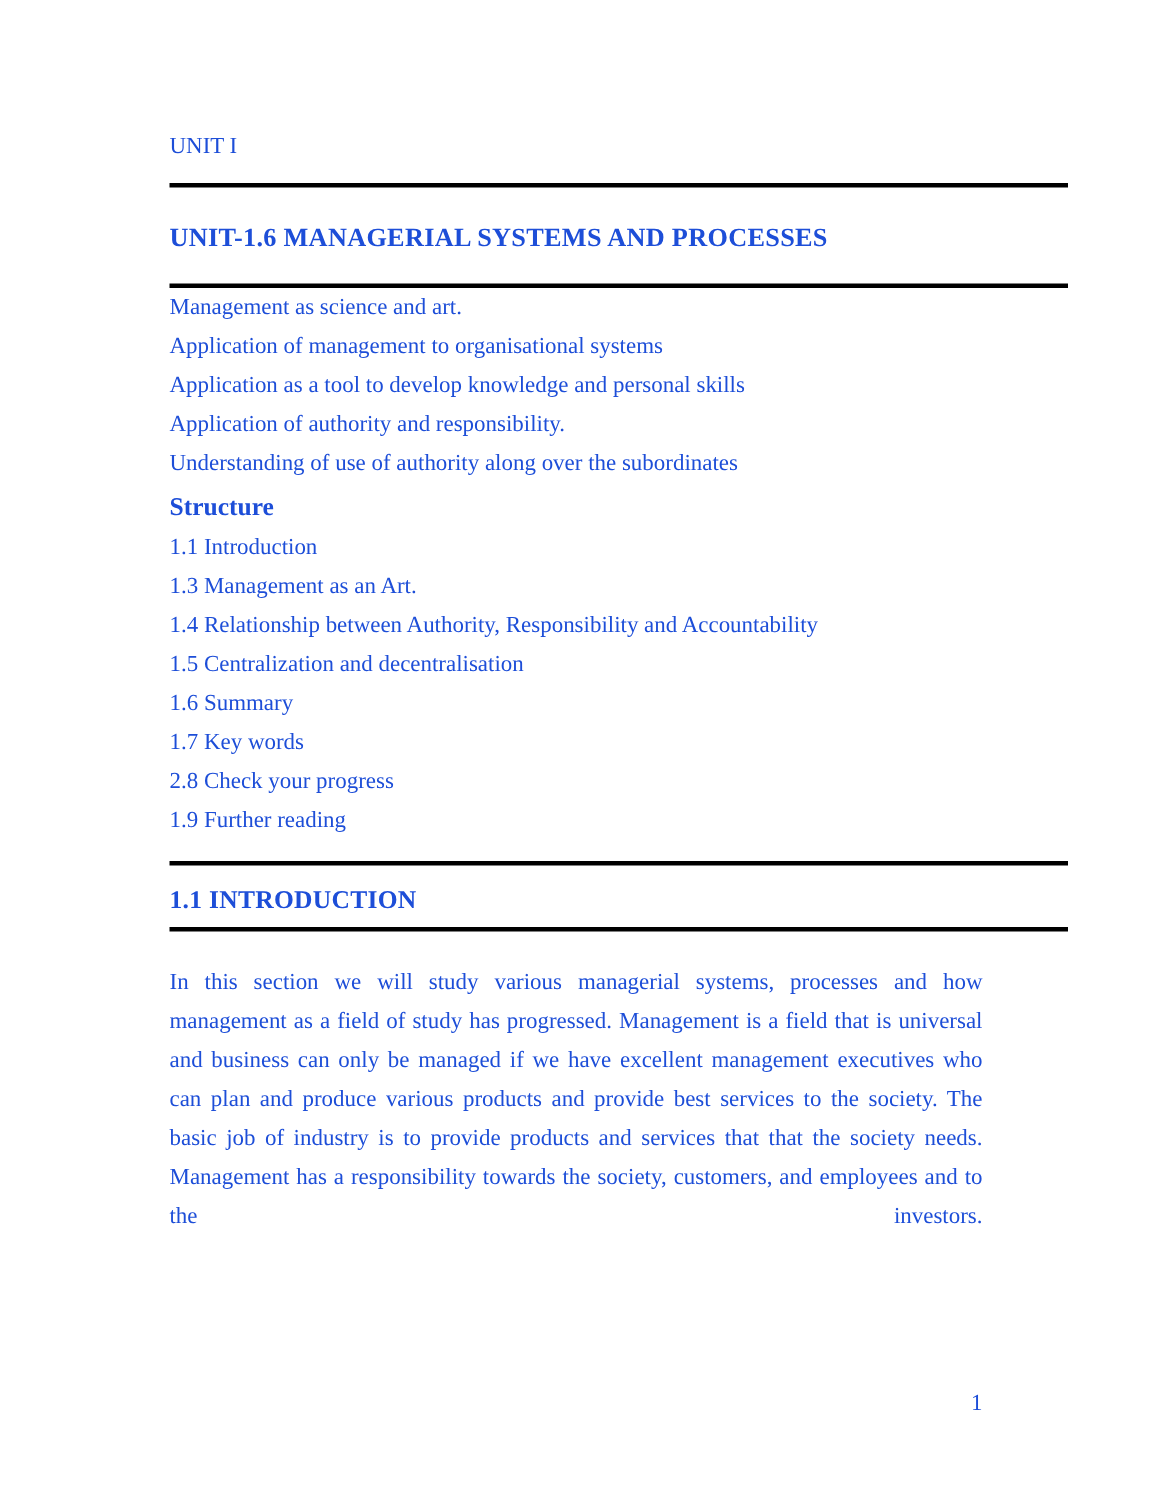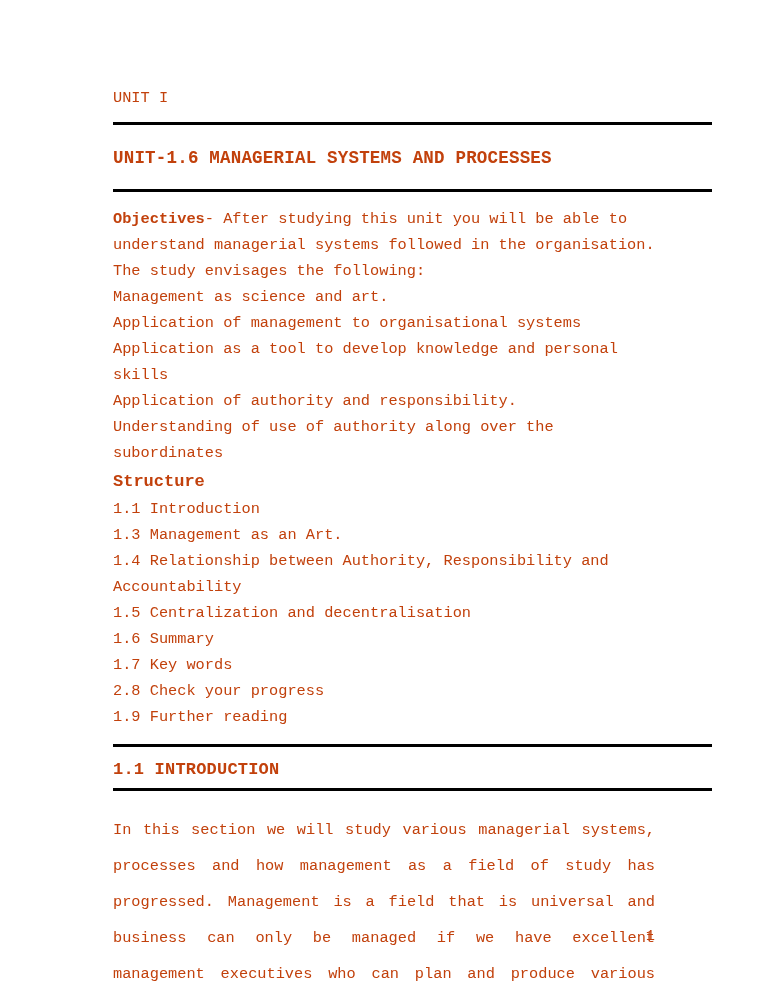--- a/index.html
+++ b/index.html
@@ -5,22 +5,22 @@
   html, body {
     margin: 0;
     padding: 0;
     background: #ffffff;
   }
   .page {
     position: relative;
     width: 768px;
     height: 994px;
     background: #ffffff;
-    font-family: Liberation Mono, monospace;
-    color: #c2410c;
+    font-family: Liberation Serif, serif;
+    color: #1d4ed8;
     overflow: hidden;
   }
   .content {
     position: absolute;
     left: 113px;
     top: 0;
     width: 599px;
   }
   .text-block {
     width: 542px;
@@ -70,21 +70,21 @@
     margin-top: 11px;
     font-size: 17px;
     line-height: 24px;
     font-weight: bold;
     letter-spacing: 0.2px;
   }
   .rule-4 { margin-top: 6px; }
   .intro-paragraph {
     margin-top: 21px;
     font-size: 15.3px;
-    line-height: 36px;
+    line-height: 26px;
     text-align: justify;
     text-align-last: justify;
   }
   .page-footer {
     position: absolute;
     left: 113px;
     top: 926px;
     width: 542px;
     text-align: right;
     font-size: 15.3px;
@@ -99,21 +99,20 @@
   <div class="content">
 
     <div class="unit-label text-block">UNIT I</div>
 
     <div class="rule rule-1"></div>
 
     <div class="doc-title text-block">UNIT-1.6 MANAGERIAL SYSTEMS AND PROCESSES</div>
 
     <div class="rule rule-2"></div>
 
-    <div class="objectives text-block"><span class="bold">Objectives</span><span>- After studying this unit you will be able to understand managerial systems followed in the organisation. The study envisages the following:</span></div>
 
     <div class="text-block">
       <div class="objective-line">Management as science and art.</div>
       <div class="objective-line">Application of management to organisational systems</div>
       <div class="objective-line">Application as a tool to develop knowledge and personal skills</div>
       <div class="objective-line">Application of authority and responsibility.</div>
       <div class="objective-line">Understanding of use of authority along over the subordinates</div>
     </div>
 
     <div class="structure-heading text-block">Structure</div>

